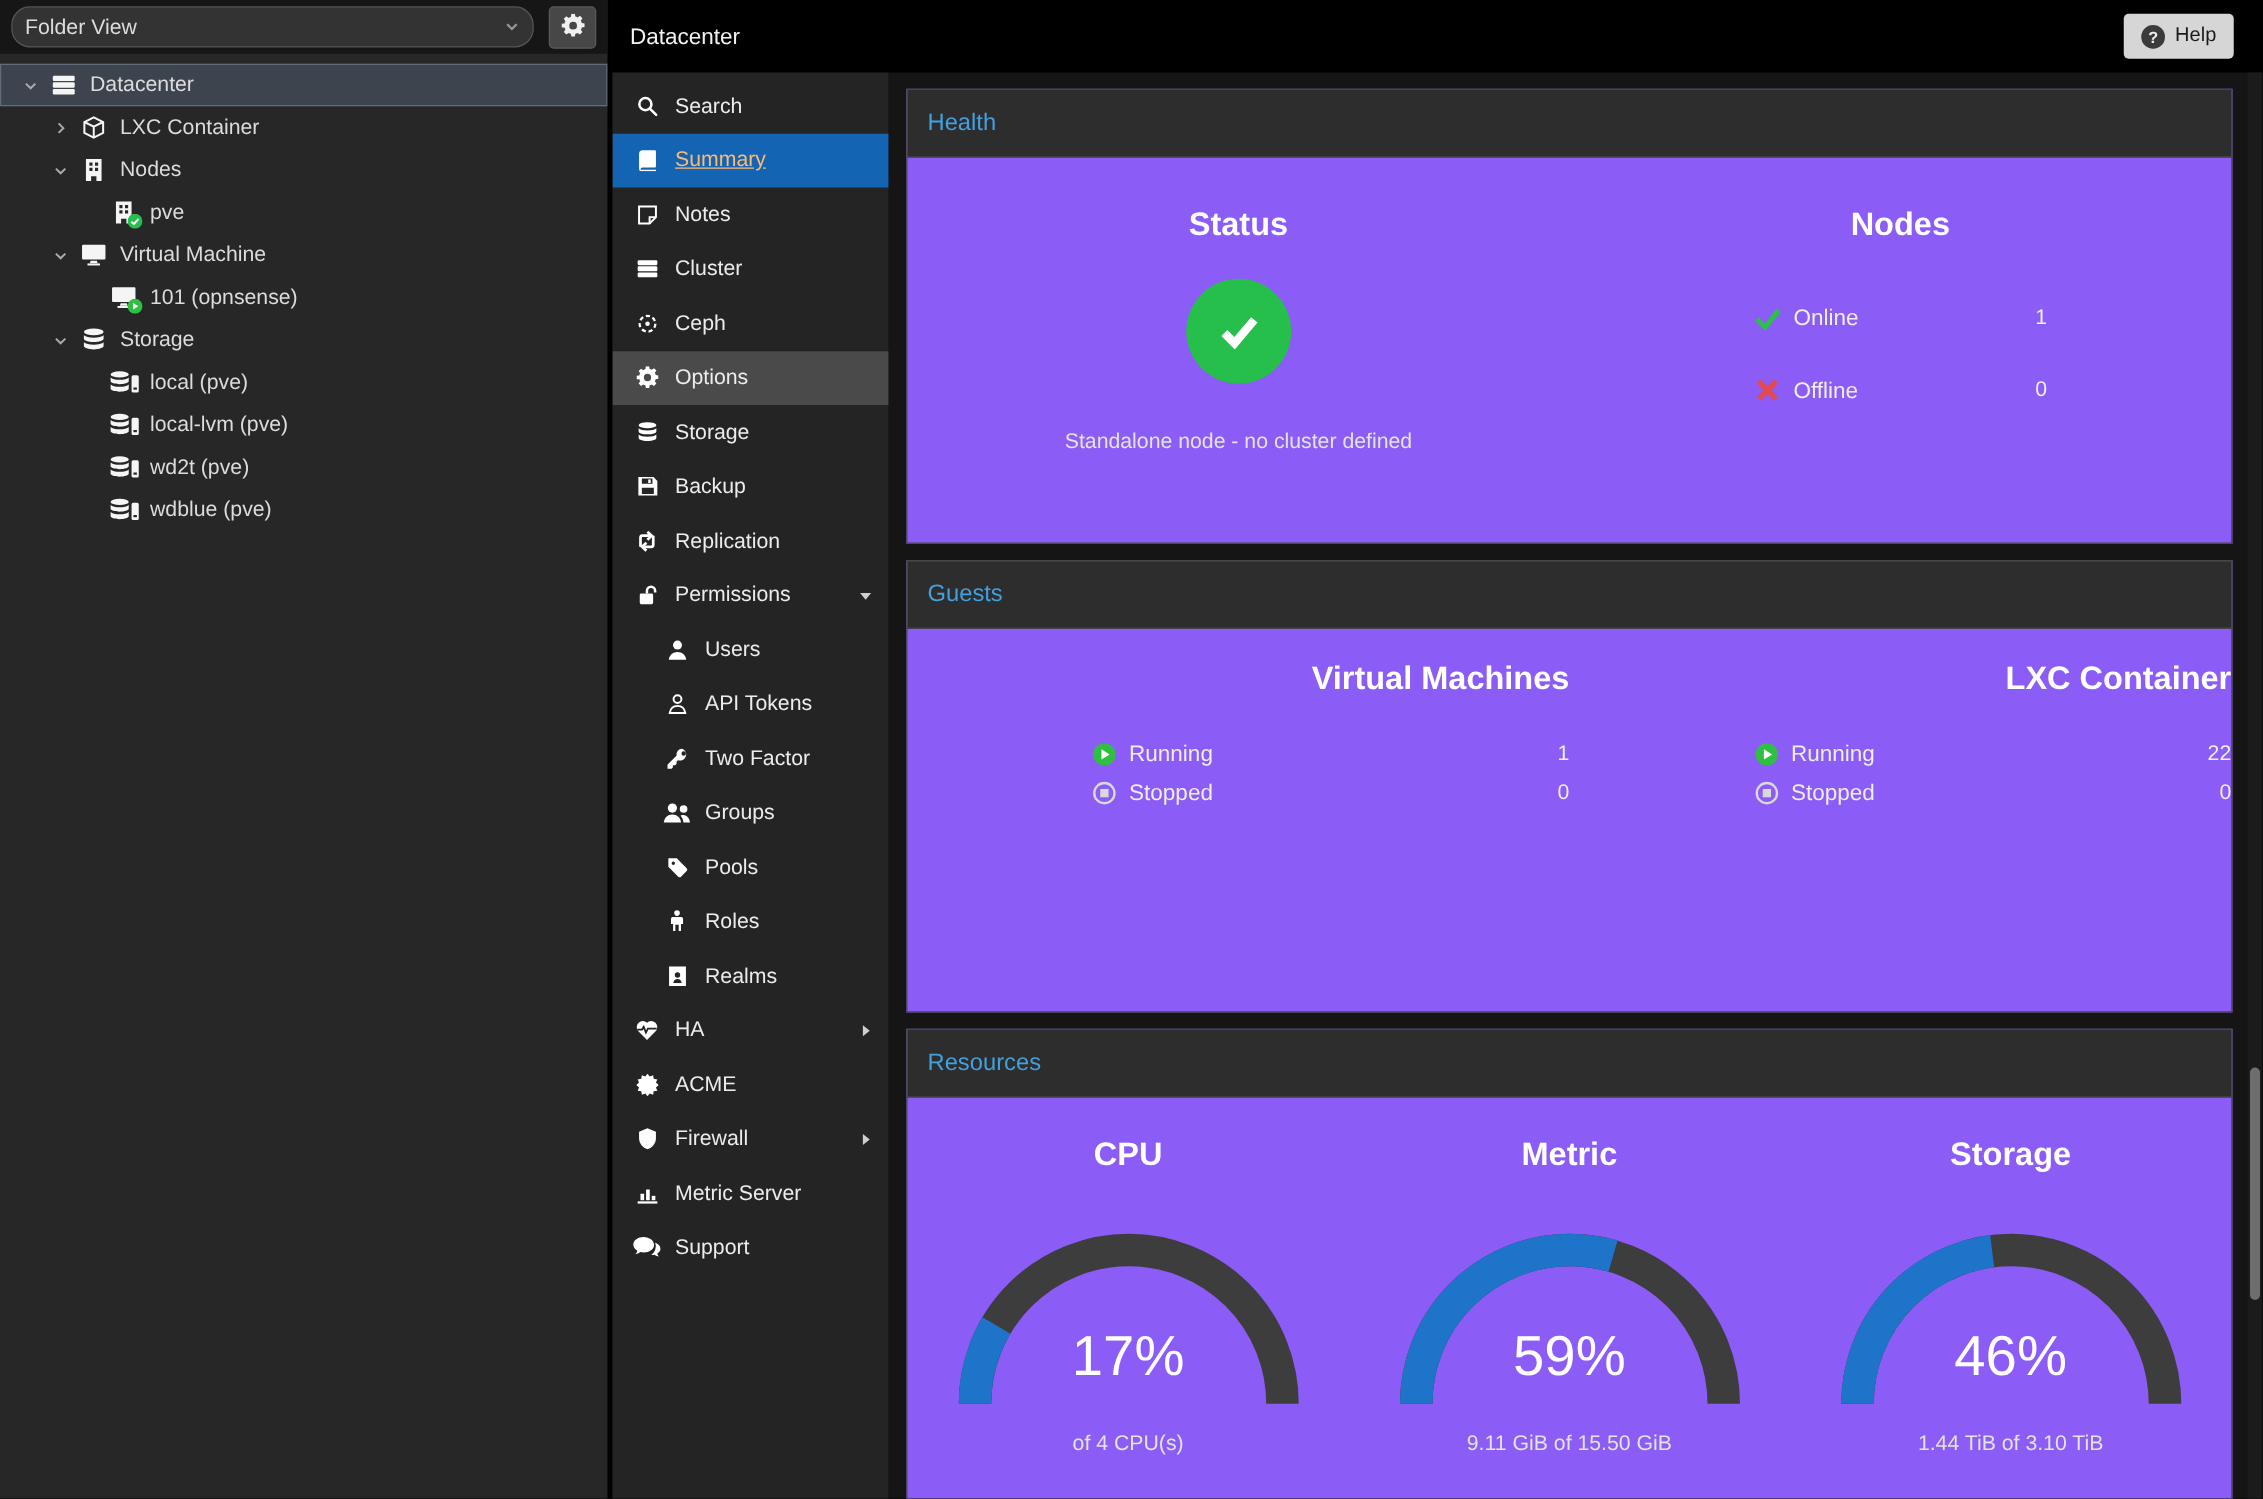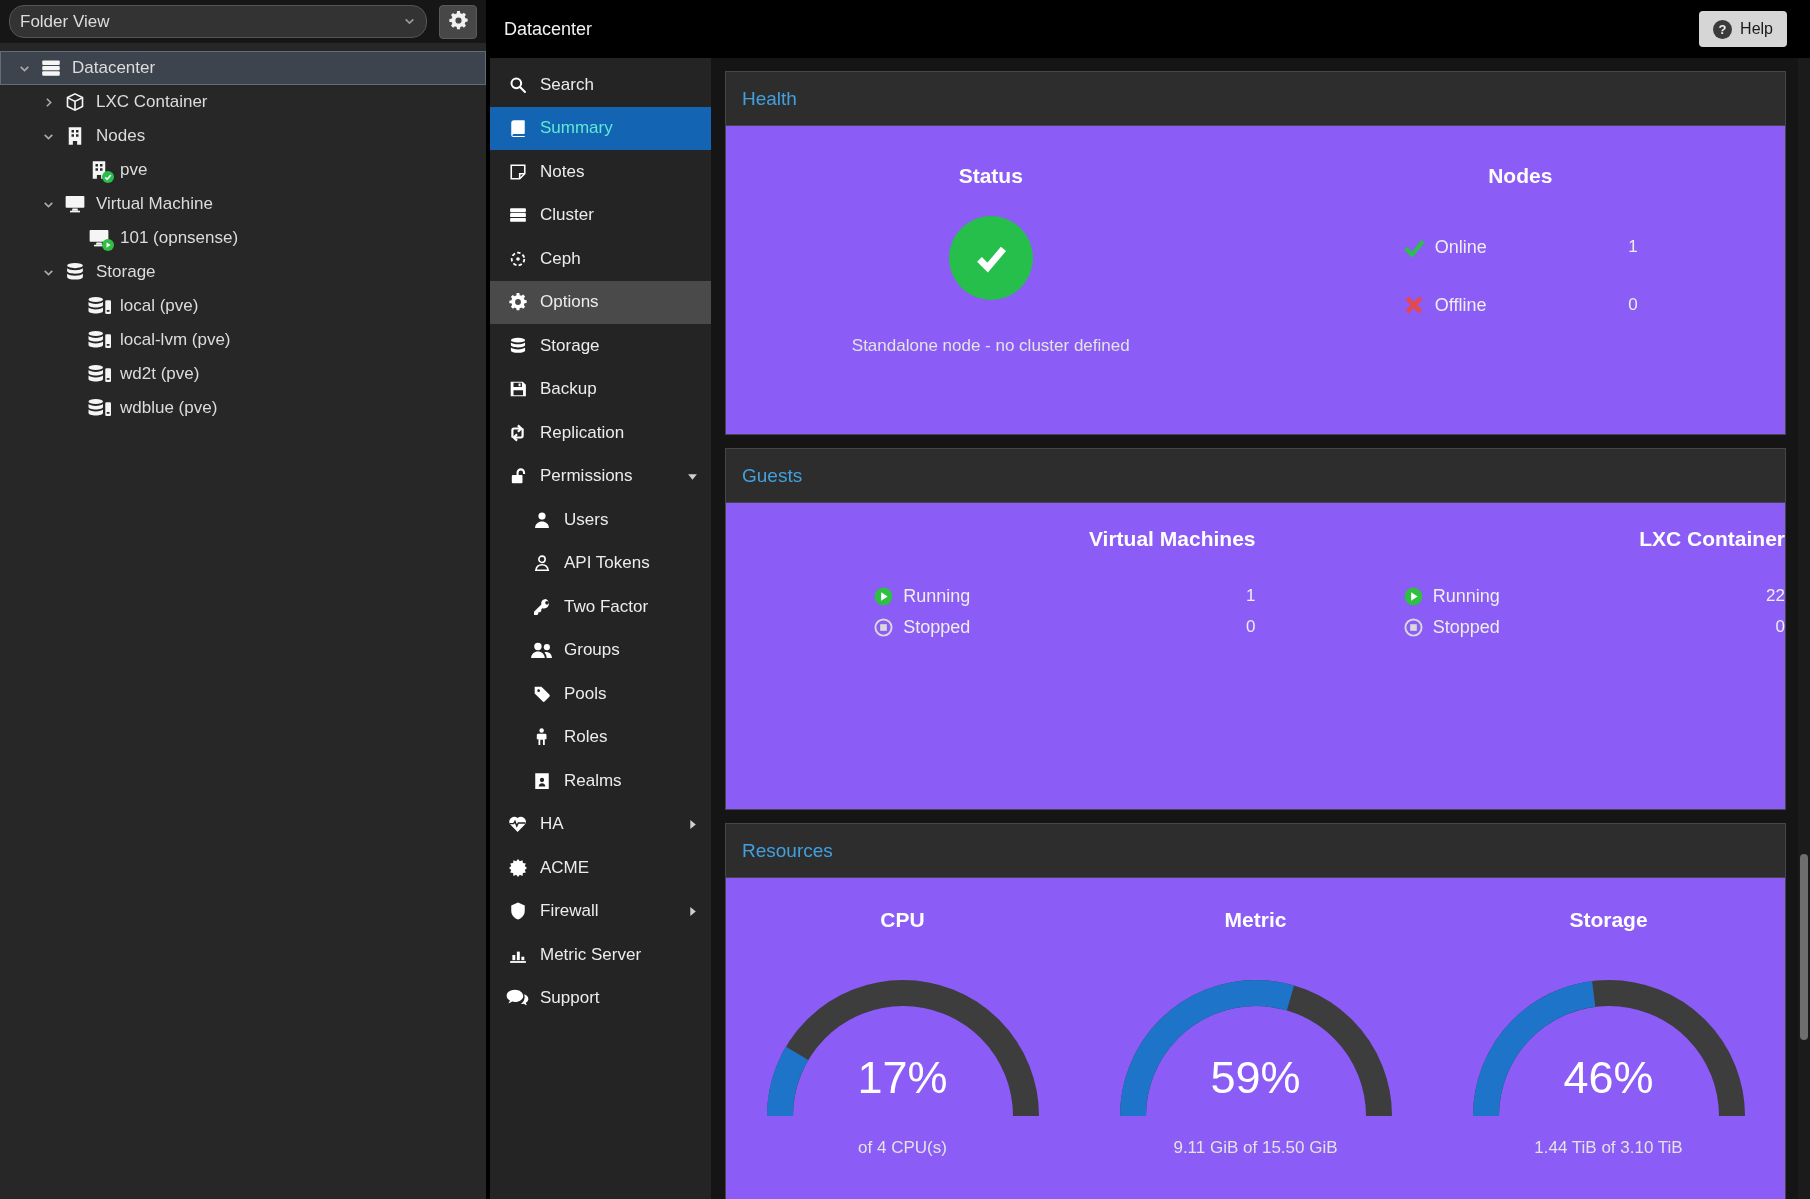--- a/index.html
+++ b/index.html
@@ -34,34 +34,34 @@
   #help-btn { margin-left:auto; height:36px; padding:0 14px; background:#d6d6d6; border:none; border-radius:4px;
     font-size:16px; color:#1a1a1a; display:flex; align-items:center; gap:8px; font-family:inherit; cursor:pointer; }
   .help-q { width:19px; height:19px; border-radius:50%; background:#3b3b3b; color:#eee; font-size:13px; font-weight:bold;
     display:flex; align-items:center; justify-content:center; }
   #below { flex:1; display:flex; min-height:0; }
 
   
   #menu { width:221px; background:#242424; padding-top:5px; overflow:hidden; }
   .menu-item { height:43.5px; display:flex; align-items:center; padding:0 12px 0 16px; font-size:17px; color:#ececec; cursor:pointer; }
   .menu-item.sub { padding-left:40px; }
-  .menu-item.selected { background:#1464b4; color:#5eead4; }
+  .menu-item.selected { background:#1464b4; color:#fdba74;text-decoration:underline; }
   .menu-item.highlight { background:#4a4a4a; }
   .mi-icon { width:23px; margin-right:11px; display:flex; justify-content:center; align-items:center; color:#fff; }
   .mi-icon svg { height:18px; width:auto; display:block; }
   .mi-label { flex:1; white-space:nowrap; }
   .mi-expand { width:12px; display:flex; color:#cfcfcf; }
   .mi-expand svg { width:11px; height:11px; }
 
   
   #content { flex:1; background:#151515; padding:13px 24px 0 14px; overflow:hidden; }
   .panel { border:1px solid #464646; background:#8b5cf6; margin-bottom:13px; }
   .panel-header { height:54px; background:#2d2d2d; border-bottom:1px solid #464646; display:flex; align-items:center; padding:0 16px; }
   .panel-title { font-size:19px; color:#42a0dd; }
-  h3.sec { font-size:21px; font-weight:700; color:#fff; }
+  h3.sec { font-size:26px; font-weight:700; color:#fff; }
 
   .health-body { display:flex; padding-top:38px; height:308px; }
   .half { flex:1; display:flex; flex-direction:column; align-items:center; }
   .half h3 { margin-bottom:28px; }
   .big-check { width:84px; height:84px; border-radius:50%; background:#26bf4c; display:flex; align-items:center; justify-content:center; margin-bottom:36px; }
   .big-check svg { width:46px; height:46px; }
   .status-msg { font-size:17px; color:#e3e3e3; }
   .node-rows { width:235px; margin-top:14px; }
   .node-row { display:flex; align-items:center; height:34px; margin-bottom:24px; }
   .nr-icon { width:22px; height:22px; margin-right:10px; }

